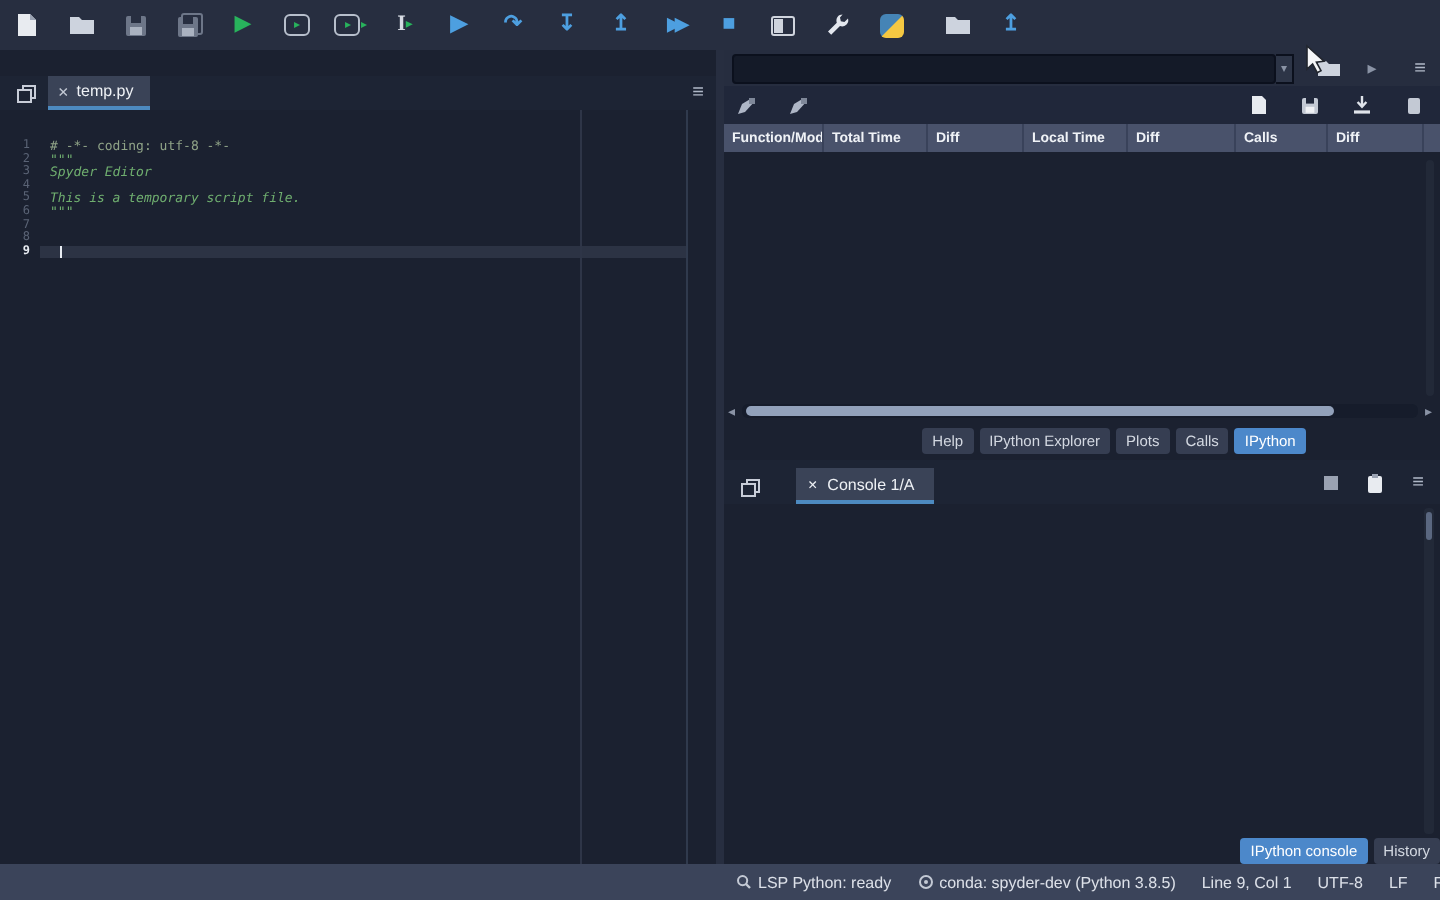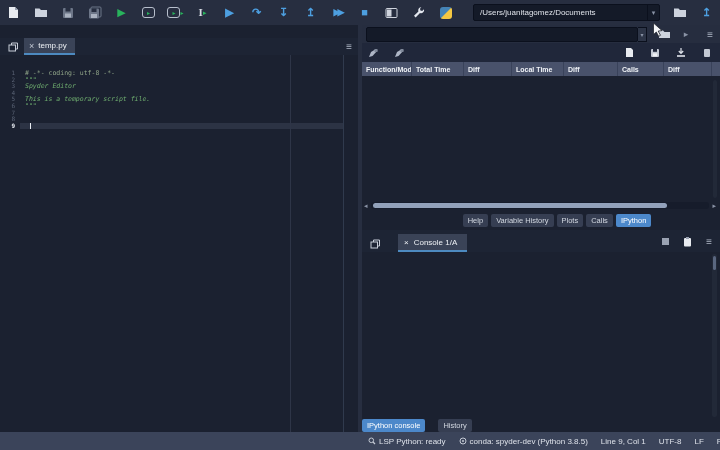--- a/index.html
+++ b/index.html
@@ -83,21 +83,21 @@
   .ctab{height:16px;background:#3a4357;border-bottom:2px solid #4d8ac0;display:flex;align-items:center;
         padding:0 10px 0 6px;font-size:8px;color:#eef1f5;gap:5px}
   .chicons{margin-left:auto;display:flex;align-items:center;gap:14px;margin-right:8px;align-self:center}
   .sq{width:7px;height:7px;background:#9aa2b2}
   .cout{left:0;top:22px;width:350px;height:167px;padding:4px 0 0 5px;box-sizing:border-box;
         font-family:"DejaVu Sans Mono",monospace;font-size:7px;line-height:7px;color:#dfe3e8}
   .cline{white-space:pre;height:7px}
   .cline.prompt{color:#44c344;font-weight:bold;margin-top:0}
   .cvtrack{left:350px;top:24px;width:5px;height:163px;background:#222938;border-radius:2px}
   .cvthumb{left:351px;top:26px;width:3px;height:14px;background:#5a6780;border-radius:2px}
-  .ctabs{left:0;top:189px;width:358px;height:13px;display:flex;align-items:center;justify-content:flex-start;gap:13px}
+  .ctabs{left:0;top:189px;width:358px;height:13px;display:flex;align-items:center;justify-content:flex-end;gap:3px}
 
   
   .statusbar{left:0;top:432px;width:720px;height:18px;background:#3b445a;display:flex;
              font-size:8px;color:#dde1e9;gap:13px;padding-left:368px;box-sizing:border-box}
   .sitem{display:flex;align-items:center;gap:3px;white-space:nowrap}
 
   .cursor{left:652px;top:22px;z-index:50;pointer-events:none}
 </style>
 </head>
 <body>
@@ -161,24 +161,20 @@
       </svg>
   </span>
   <span class="tic">
     <svg width="13" height="13" viewBox="0 0 13 13">
         <path d="M9.3 1.2a3.1 3.1 0 0 0-2.9 4.2L2 9.8l1.6 1.6 4.4-4.4a3.1 3.1 0 0 0 4-3.8L10.2 5 8.4 4.6 8 2.8z" fill="#e3e7ee"></path>
       </svg>
   </span>
   <span class="tic">
       <span class="pyico"></span>
     </span>
-  <div class="combo">
-    <span class="ctext">/Users/juanitagomez/Documents</span>
-    <span class="carr">▾</span>
-  </div>
   <span class="tic" style="margin-left:6px">
     <svg width="14" height="11" viewBox="0 0 14 11">
         <path d="M1 1.5h4.5L7 3h6v7H1z" fill="#cdd3de"></path>
       </svg>
   </span>
   <span class="tic blue">↥</span>
 </div>
 
 <div class="abs left-panel">
   <div class="abs tabbar">
@@ -302,21 +298,21 @@
   <div class="abs" style="left:351px;top:55px;width:4px;height:118px;background:#222938;border-radius:2px"></div>
   <div class="abs hscroll">
     <span class="harr">◂</span>
     <span class="htrack">
         <span class="hthumb"></span>
       </span>
     <span class="harr" style="text-align:right">▸</span>
   </div>
   <div class="abs ptabs">
       <span class="ptab">Help</span>
-      <span class="ptab">Variable History</span>
+      <span class="ptab">IPython Explorer</span>
       <span class="ptab">Plots</span>
       <span class="ptab">Calls</span>
       <span class="ptab on">IPython</span>
     </div>
 
   <div class="abs cpane">
     <div class="abs ctabbar">
       <span class="browse-btn">
         <svg width="11" height="10" viewBox="0 0 11 10">
             <rect x="1" y="3" width="6.5" height="6" fill="none" stroke="#c8cdd8"></rect>

